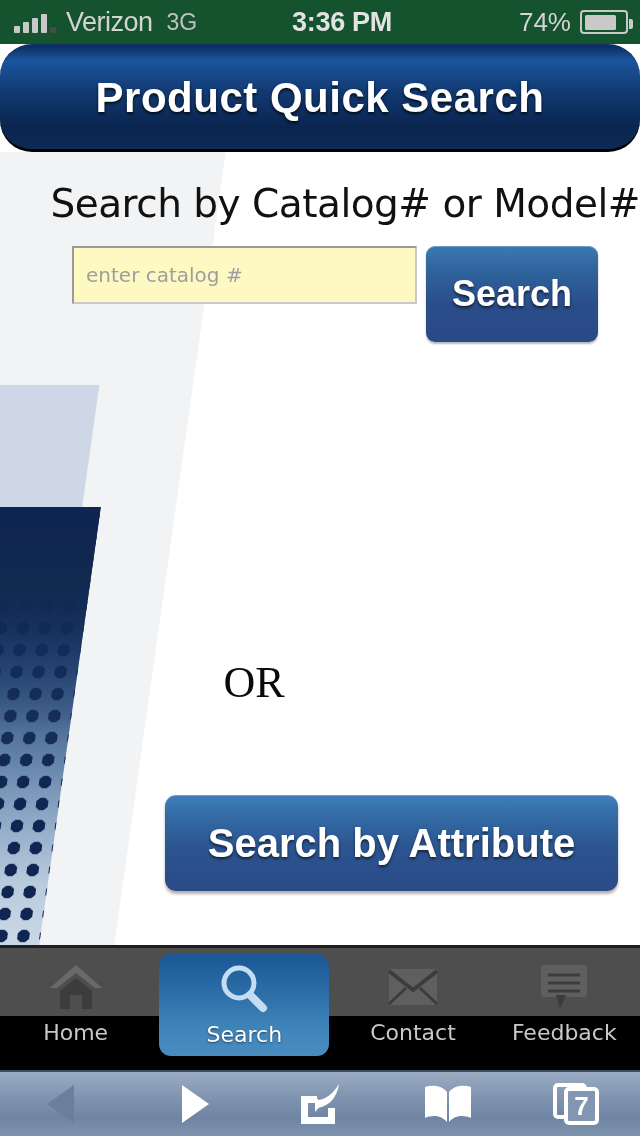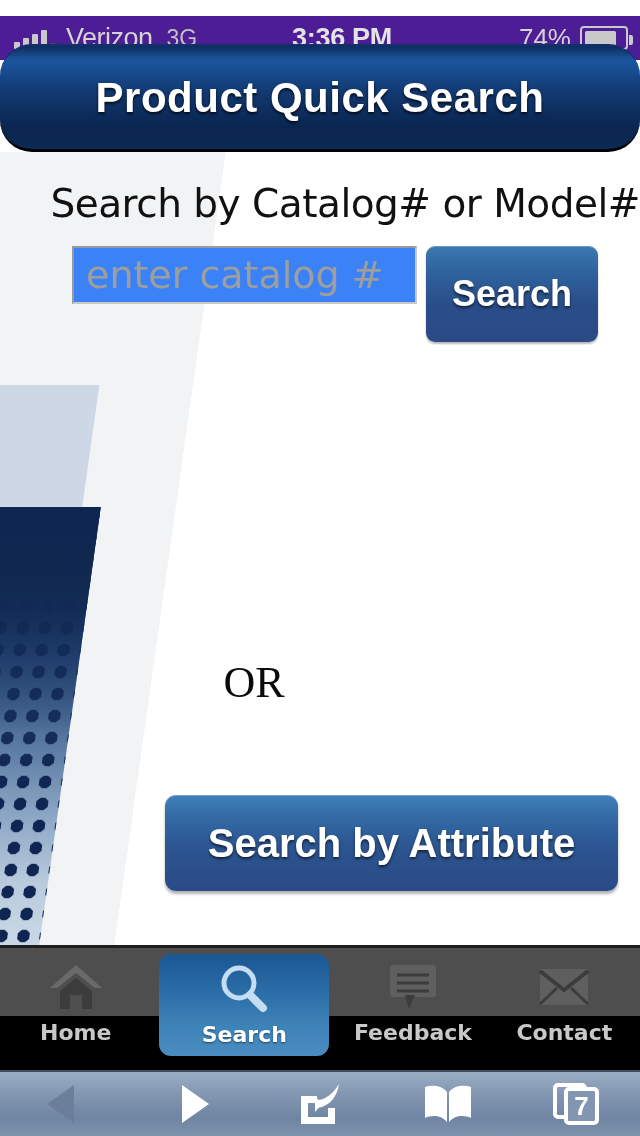--- a/index.html
+++ b/index.html
@@ -3,22 +3,22 @@
 <meta charset="utf-8">
 <style>
   * { margin:0; padding:0; box-sizing:border-box; }
   html,body { width:640px; height:1136px; background:#000; overflow:hidden; }
   body { font-family:"Liberation Sans", sans-serif; }
 
   #screen { position:relative; width:640px; height:1136px; overflow:hidden; background:#fff; }
 
   
   #statusbar {
-    position:absolute; top:16px; left:0; width:640px; height:44px;
-    background:#4c1d95; color:#c9c9c9;
+    position:absolute; top:0; left:0; width:640px; height:44px;
+    background:#14532d; color:#c9c9c9;
   }
   .sb-left { position:absolute; left:14px; top:0; height:44px; display:flex; align-items:center; gap:10px; }
   .sb-bars { display:flex; align-items:flex-end; gap:3px; height:22px; }
   .sb-bars i { display:block; width:6px; background:#c9c9c9; border-radius:1px; }
   .sb-bars i:nth-child(1){height:7px;}
   .sb-bars i:nth-child(2){height:11px;}
   .sb-bars i:nth-child(3){height:15px;}
   .sb-bars i:nth-child(4){height:19px;}
   .sb-bars i:nth-child(5){height:6px;background:#4a4a4a;}
   .sb-carrier { font-size:27px; font-weight:400; letter-spacing:-0.5px; color:#d4d4d4; }
@@ -86,21 +86,21 @@
   }
 
   
   .search-row {
     position:absolute; top:94px; left:72px; width:530px;
     display:flex; align-items:flex-start; gap:9px;
   }
   .catalog-input {
     width:345px; height:58px;
     border:2px solid #9a9a9a; border-right-color:#c9c9c9; border-bottom-color:#c9c9c9;
-    background:#3b82f6; font-size:38px; color:#3a3a3a; padding:0 12px;
+    background:#fef9c3; font-size:20px; color:#3a3a3a; padding:0 12px;
     font-family:"DejaVu Sans", sans-serif;
   }
   .catalog-input::placeholder { color:#9e9e9e; }
   .btn-search {
     width:172px; height:96px; border:none; cursor:pointer;
     border-radius:9px;
     background:linear-gradient(to bottom,#3b79b2 0%,#2f639c 26%,#2a4d8a 62%,#2a4a86 100%);
     color:#fff; font-size:36px; font-weight:700;
     text-shadow:0 2px 3px rgba(0,0,0,.6);
     box-shadow:0 2px 2px rgba(0,0,0,.28), inset 0 1px 0 rgba(255,255,255,.25);
@@ -126,21 +126,21 @@
   }
 
   
   #tabbar {
     position:absolute; top:945px; left:0; width:640px; height:125px;
     background:#000; border-top:3px solid #1e1e1e;
   }
   #tabbar .topband {
     position:absolute; top:0; left:0; width:640px; height:68px; background:#4e4e4e;
   }
-  .tabs { position:absolute; inset:0; display:flex; z-index:3;font-weight:bold; }
+  .tabs { position:absolute; inset:0; display:flex; z-index:3; }
   .tab {
     flex:1; display:flex; flex-direction:column; align-items:center;
     justify-content:flex-start; padding-top:10px; gap:4px; cursor:pointer;
   }
   .tab .tlabel { font-size:22px; color:#c8c8c8; font-family:"DejaVu Sans", sans-serif; }
   .tab .ticon { width:64px; height:58px; display:flex; align-items:center; justify-content:center; }
   .tab .ticon svg { display:block; }
   .tab.active {
     border-radius:12px; margin:6px 8px 14px;
     padding-top:6px;
@@ -241,42 +241,42 @@
           <svg width="56" height="54" viewBox="0 0 56 54">
             <circle cx="23" cy="21" r="15" fill="none" stroke="#c5ddf2" stroke-width="5"></circle>
             <line x1="34" y1="33" x2="47" y2="46" stroke="#c5ddf2" stroke-width="8" stroke-linecap="round"></line>
           </svg>
         </span>
         <span class="tlabel">Search</span>
       </div>
 
       <div class="tab">
         <span class="ticon">
+          <svg width="58" height="46" viewBox="0 0 58 46">
+            <rect x="5" y="5" width="48" height="36" rx="2" fill="#5f5f5f"></rect>
+            <path d="M5 7 L29 26 L53 7" fill="none" stroke="#3c3c3c" stroke-width="4"></path>
+            <path d="M5 40 L22 24 M53 40 L36 24" stroke="#3c3c3c" stroke-width="3"></path>
+          </svg>
+        </span>
+        <span class="tlabel">Contact</span>
+      </div>
+
+      <div class="tab">
+        <span class="ticon">
           <svg width="56" height="52" viewBox="0 0 56 52">
             <rect x="5" y="4" width="46" height="32" rx="3" fill="#5f5f5f"></rect>
             <path d="M20 34 L30 34 L24 48 Z" fill="#3c3c3c"></path>
             <line x1="12" y1="14" x2="44" y2="14" stroke="#3c3c3c" stroke-width="3"></line>
             <line x1="12" y1="22" x2="44" y2="22" stroke="#3c3c3c" stroke-width="3"></line>
             <line x1="12" y1="30" x2="44" y2="30" stroke="#3c3c3c" stroke-width="3"></line>
           </svg>
         </span>
         <span class="tlabel">Feedback</span>
       </div>
 
-      <div class="tab">
-        <span class="ticon">
-          <svg width="58" height="46" viewBox="0 0 58 46">
-            <rect x="5" y="5" width="48" height="36" rx="2" fill="#5f5f5f"></rect>
-            <path d="M5 7 L29 26 L53 7" fill="none" stroke="#3c3c3c" stroke-width="4"></path>
-            <path d="M5 40 L22 24 M53 40 L36 24" stroke="#3c3c3c" stroke-width="3"></path>
-          </svg>
-        </span>
-        <span class="tlabel">Contact</span>
-      </div>
-
     </div>
   </div>
 
   <div id="safaribar">
     <div class="sf">
       <svg width="48" height="46" viewBox="0 0 48 46">
           <path d="M34 4 L34 42 L7 23 Z" fill="#6b7f9b"></path>
         </svg>
     </div>
     <div class="sf">

